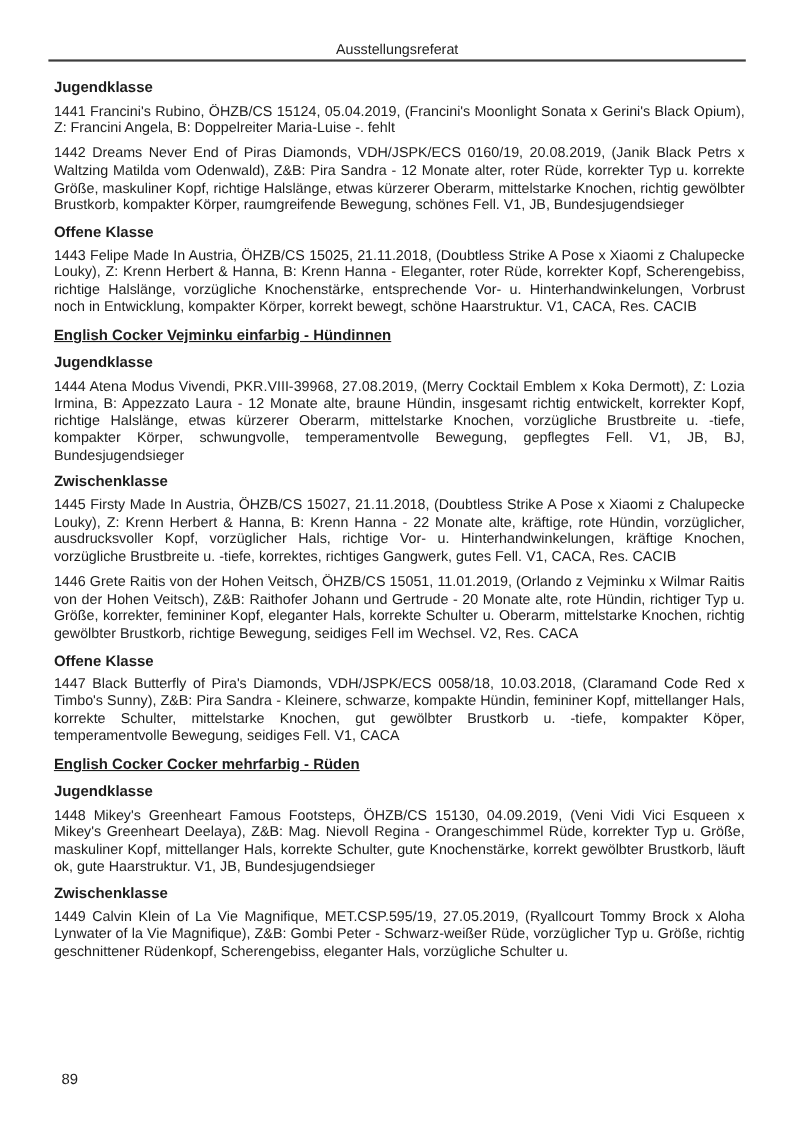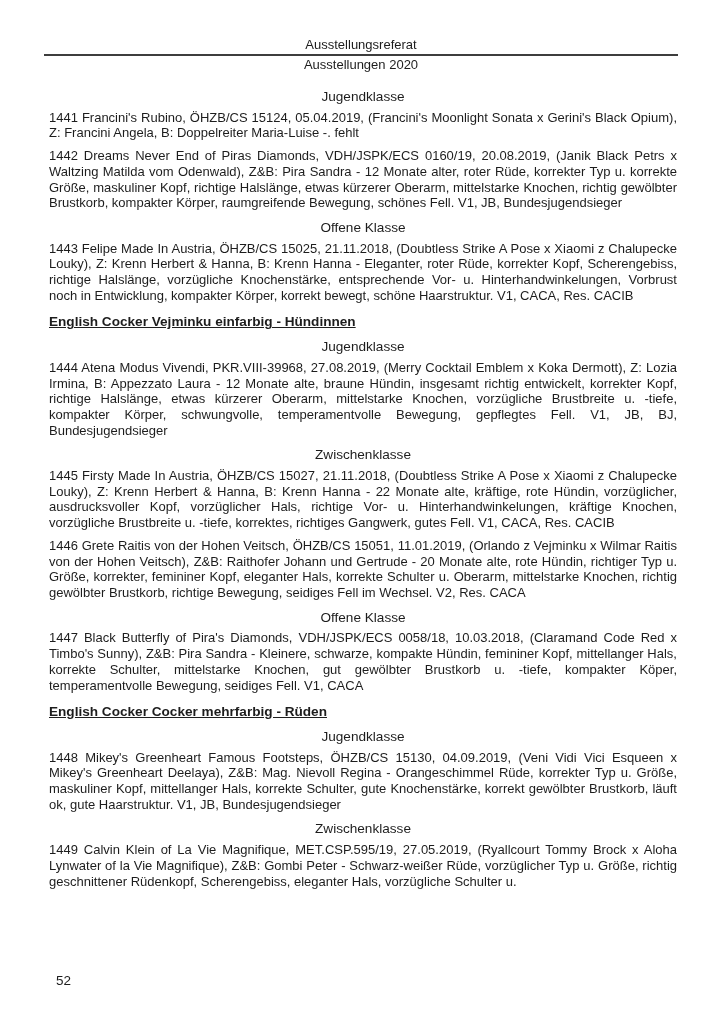--- a/index.html
+++ b/index.html
@@ -35,22 +35,22 @@
   .breed {
     font-size: 13.6px;
     font-weight: bold;
     text-decoration: underline;
     text-align: left;
     margin: 11px 0 7px 0;
   }
   .content .breed:first-child { margin-top: 0; }
   .klass {
     font-size: 13.6px;
-    font-weight: normal;
-    text-align: center;
+    font-weight: bold;
+    text-align: left;
     margin: 9px 0 5px 0;
   }
   .entry {
     margin: 0 0 7px 0;
   }
   .page-number {
     position: absolute;
     left: 56px;
     top: 973px;
     font-size: 13.5px;
@@ -58,21 +58,20 @@
   }
 </style>
 </head>
 <body>
 
 <div class="page">
 
   <div class="doc-header">
     <div>Ausstellungsreferat</div>
     <div class="rule"></div>
-    <div>Ausstellungen 2020</div>
   </div>
 
   <div class="content">
 
     <div class="klass">Jugendklasse</div>
     <p class="entry">1441 Francini's Rubino, ÖHZB/CS 15124, 05.04.2019, (Francini's Moonlight Sonata x Gerini's Black Opium), Z: Francini Angela, B: Doppelreiter Maria-Luise -. fehlt</p>
     <p class="entry">1442 Dreams Never End of Piras Diamonds, VDH/JSPK/ECS 0160/19, 20.08.2019, (Janik Black Petrs x Waltzing Matilda vom Odenwald), Z&amp;B: Pira Sandra - 12 Monate alter, roter Rüde, korrekter Typ u. korrekte Größe, maskuliner Kopf, richtige Halslänge, etwas kürzerer Oberarm, mittelstarke Knochen, richtig gewölbter Brustkorb, kompakter Körper, raumgreifende Bewegung, schönes Fell. V1, JB, Bundesjugendsieger</p>
     <div class="klass">Offene Klasse</div>
     <p class="entry">1443 Felipe Made In Austria, ÖHZB/CS 15025, 21.11.2018, (Doubtless Strike A Pose x Xiaomi z Chalupecke Louky), Z: Krenn Herbert &amp; Hanna, B: Krenn Hanna - Eleganter, roter Rüde, korrekter Kopf, Scherengebiss, richtige Halslänge, vorzügliche Knochenstärke, entsprechende Vor- u. Hinterhandwinkelungen, Vorbrust noch in Entwicklung, kompakter Körper, korrekt bewegt, schöne Haarstruktur. V1, CACA, Res. CACIB</p>
 
@@ -86,15 +85,15 @@
     <p class="entry">1447 Black Butterfly of Pira's Diamonds, VDH/JSPK/ECS 0058/18, 10.03.2018, (Claramand Code Red x Timbo's Sunny), Z&amp;B: Pira Sandra - Kleinere, schwarze, kompakte Hündin, femininer Kopf, mittellanger Hals, korrekte Schulter, mittelstarke Knochen, gut gewölbter Brustkorb u. -tiefe, kompakter Köper, temperamentvolle Bewegung, seidiges Fell. V1, CACA</p>
 
     <div class="breed">English Cocker Cocker mehrfarbig - Rüden</div>
     <div class="klass">Jugendklasse</div>
     <p class="entry">1448 Mikey's Greenheart Famous Footsteps, ÖHZB/CS 15130, 04.09.2019, (Veni Vidi Vici Esqueen x Mikey's Greenheart Deelaya), Z&amp;B: Mag. Nievoll Regina - Orangeschimmel Rüde, korrekter Typ u. Größe, maskuliner Kopf, mittellanger Hals, korrekte Schulter, gute Knochenstärke, korrekt gewölbter Brustkorb, läuft ok, gute Haarstruktur. V1, JB, Bundesjugendsieger</p>
     <div class="klass">Zwischenklasse</div>
     <p class="entry">1449 Calvin Klein of La Vie Magnifique, MET.CSP.595/19, 27.05.2019, (Ryallcourt Tommy Brock x Aloha Lynwater of la Vie Magnifique), Z&amp;B: Gombi Peter - Schwarz-weißer Rüde, vorzüglicher Typ u. Größe, richtig geschnittener Rüdenkopf, Scherengebiss, eleganter Hals, vorzügliche Schulter u.</p>
 
   </div>
 
-  <div class="page-number">52</div>
+  <div class="page-number">89</div>
 
 </div>
 
 </body></html>

